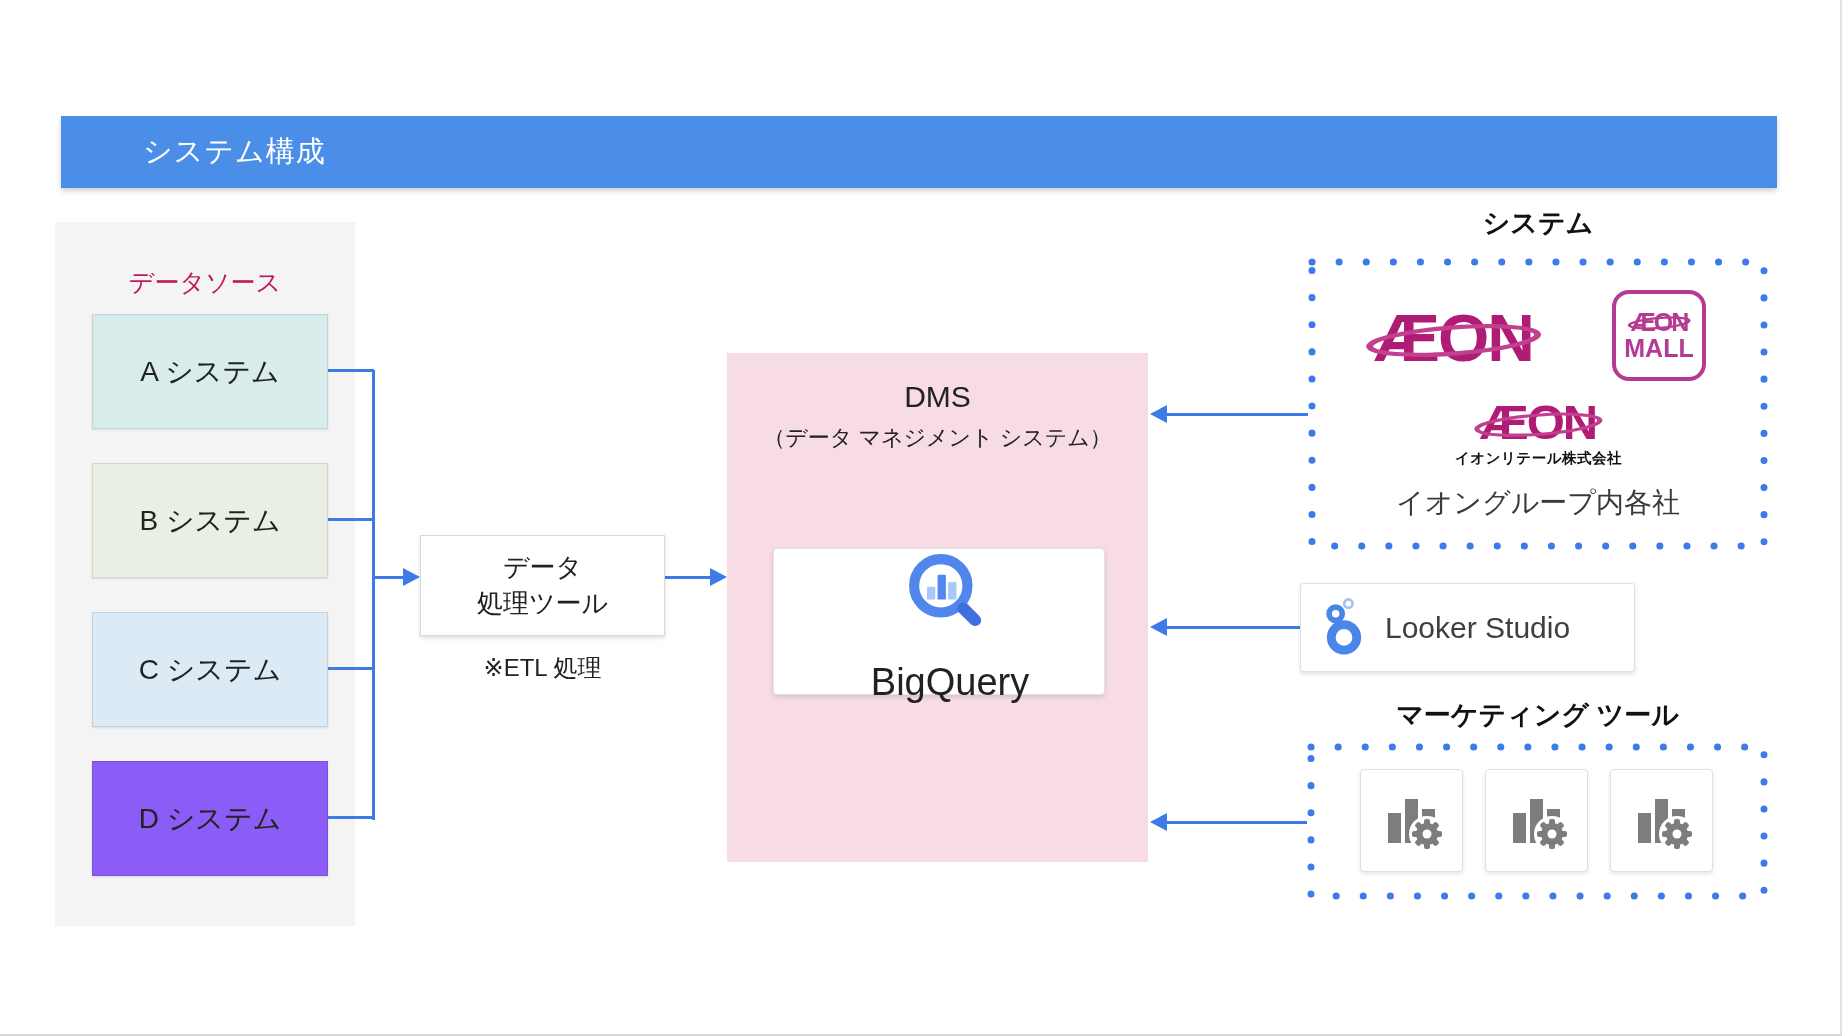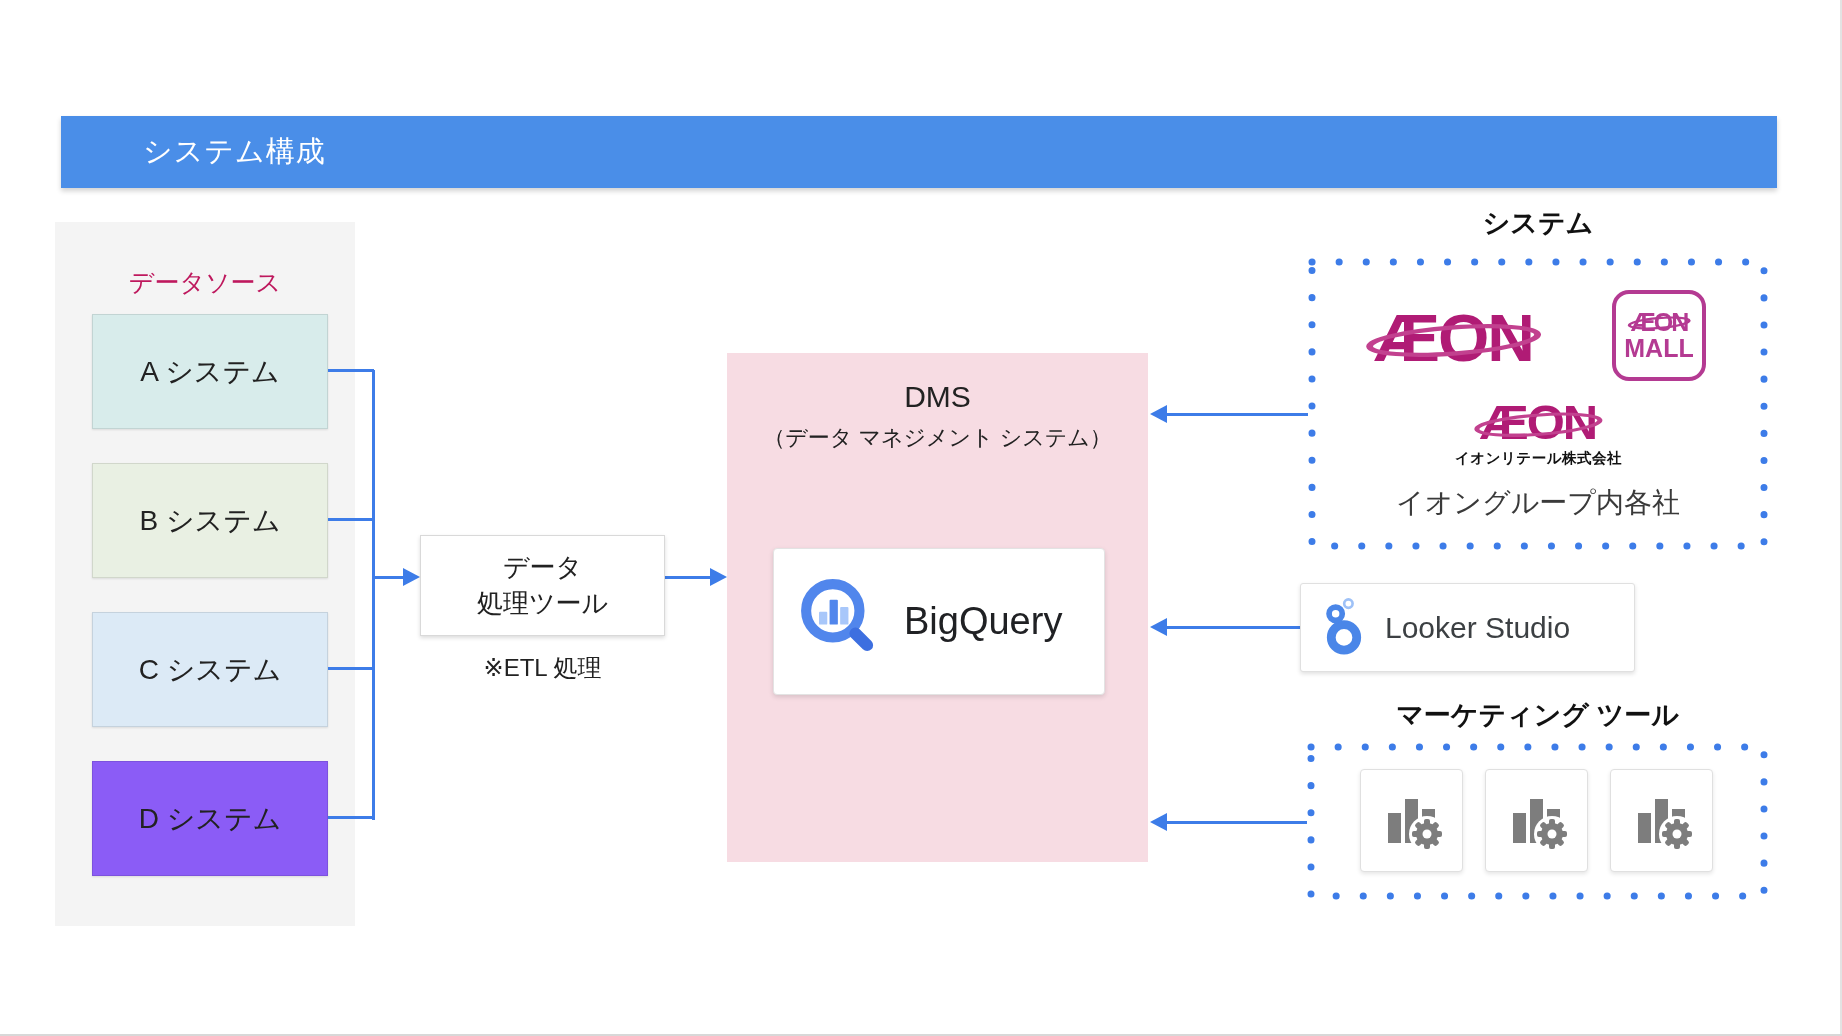--- a/index.html
+++ b/index.html
@@ -50,21 +50,21 @@
   .etl-note { position:absolute; left:420px; top:652px; width:245px; text-align:center;
     font-size:24px; color:#222; }
 
   
   .dms-box { position:absolute; left:727px; top:353px; width:421px; height:509px; background:#f7dce3; }
   .dms-title { position:absolute; top:27px; width:100%; text-align:center; font-size:30px; color:#222; }
   .dms-subtitle { position:absolute; top:70px; width:100%; text-align:center; font-size:22px; color:#222; }
   .bq-card { position:absolute; left:46px; top:195px; width:332px; height:147px;
     background:#fff; border:1px solid #e3e3e3; border-radius:4px;
     box-shadow:0 2px 5px rgba(0,0,0,0.13);
-    display:flex; align-items:center; padding-left:22px; gap:16px; }
+    display:flex; align-items:center; padding-left:22px; gap:16px;flex-direction:column; }
   .bq-text { font-size:38px; color:#202124; }
 
   
   .dotted-wrap { position:absolute; }
   .dotted-svg { position:absolute; left:0; top:0; }
   .group-title { position:absolute; text-align:center; font-size:27px; font-weight:bold; color:#111; }
   .companies-title { left:1308px; top:205px; width:460px; }
   .marketing-title { left:1307px; top:697px; width:461px; }
   .companies-box { left:1308px; top:258px; width:460px; height:292px; }
   .marketing-box { left:1307px; top:743px; width:461px; height:157px; }

